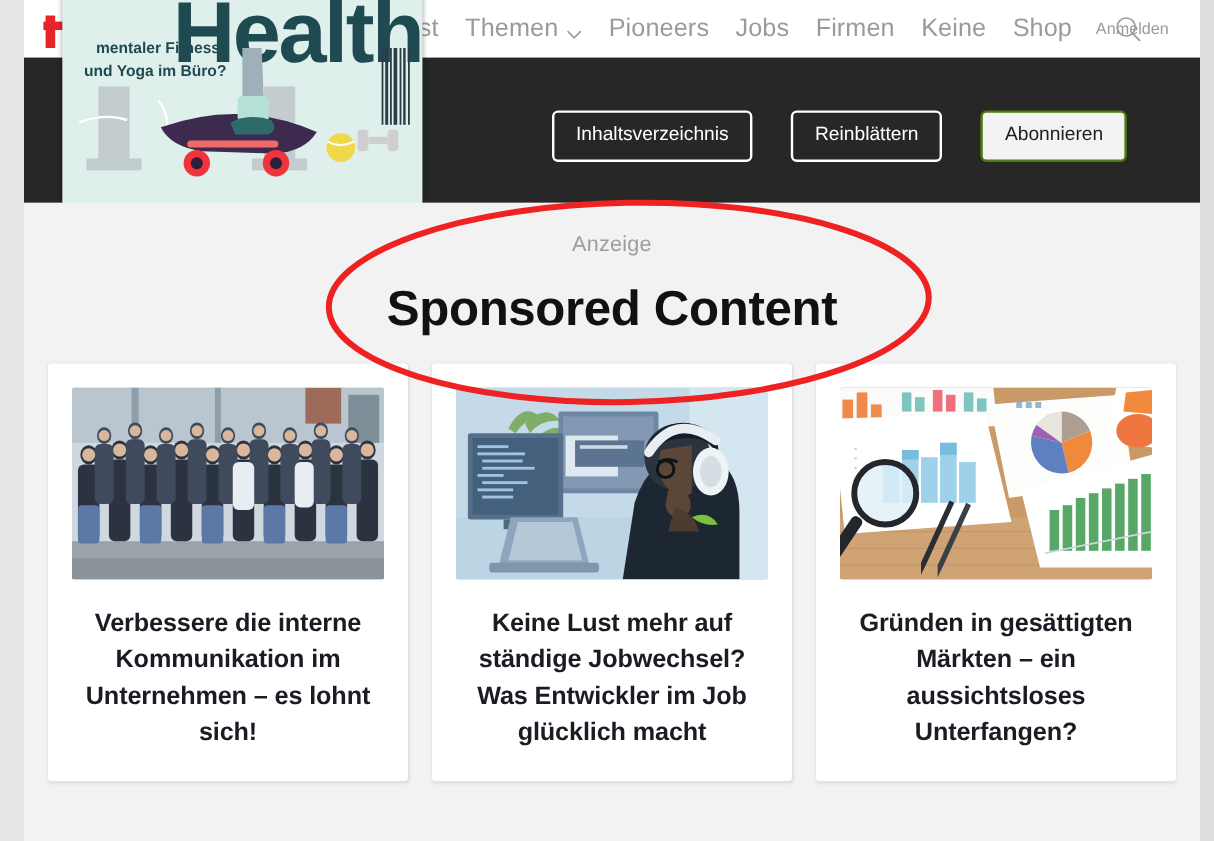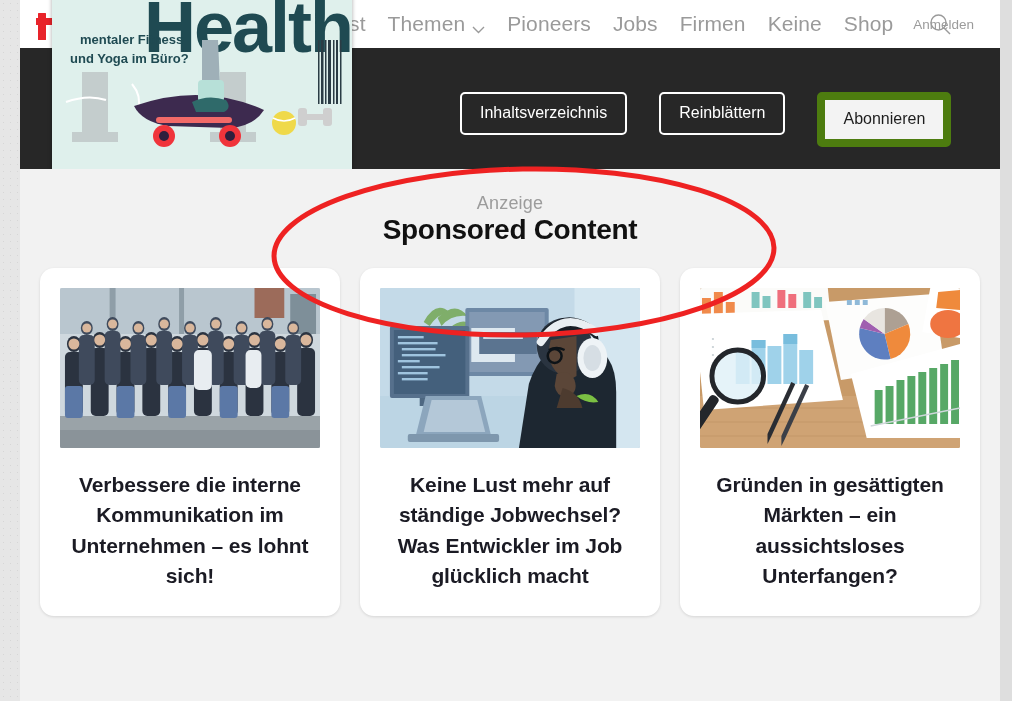--- a/index.html
+++ b/index.html
@@ -132,39 +132,40 @@
     white-space: nowrap;
     box-sizing: border-box;
     line-height: 1.1;
   }
   .btn-outline {
     border: 2px solid #ffffff;
     color: #ffffff;
     background: transparent;
   }
   .btn-solid {
-    border: 8px solid #4d7c0f;
+    border: 2px solid #4d7c0f;
     background: #f3f3f3;
     color: #1d1d1d;
   }
 
   
   .sponsored {
     position: relative;
     padding-top: 24px;
     text-align: center;
     background: #f2f2f2;
   }
   .anzeige {
     font-size: 18px;
     color: #9c9c9c;
     letter-spacing: 0.2px;
   }
   .sponsored-title {
-    font-size: 28px;
+    margin-top: 20px;
+    font-size: 41px;
     font-weight: bold;
     color: #111111;
     letter-spacing: -0.3px;
   }
 
   
   .annotation {
     position: absolute;
     left: 248px;
     top: -5px;
@@ -177,21 +178,21 @@
   
   .cards {
     display: flex;
     gap: 20px;
     padding: 22px 20px 0 20px;
     box-sizing: border-box;
   }
   .card {
     flex: 1 1 0;
     background: #ffffff;
-    border-radius: 14px;
+    border-radius: 3px;
     box-shadow: 0 1px 3px rgba(0,0,0,0.12);
     padding: 20px 20px 24px;
     box-sizing: border-box;
     cursor: pointer;
   }
   .card-img {
     width: 100%;
     height: 160px;
     border-radius: 2px;
     overflow: hidden;

